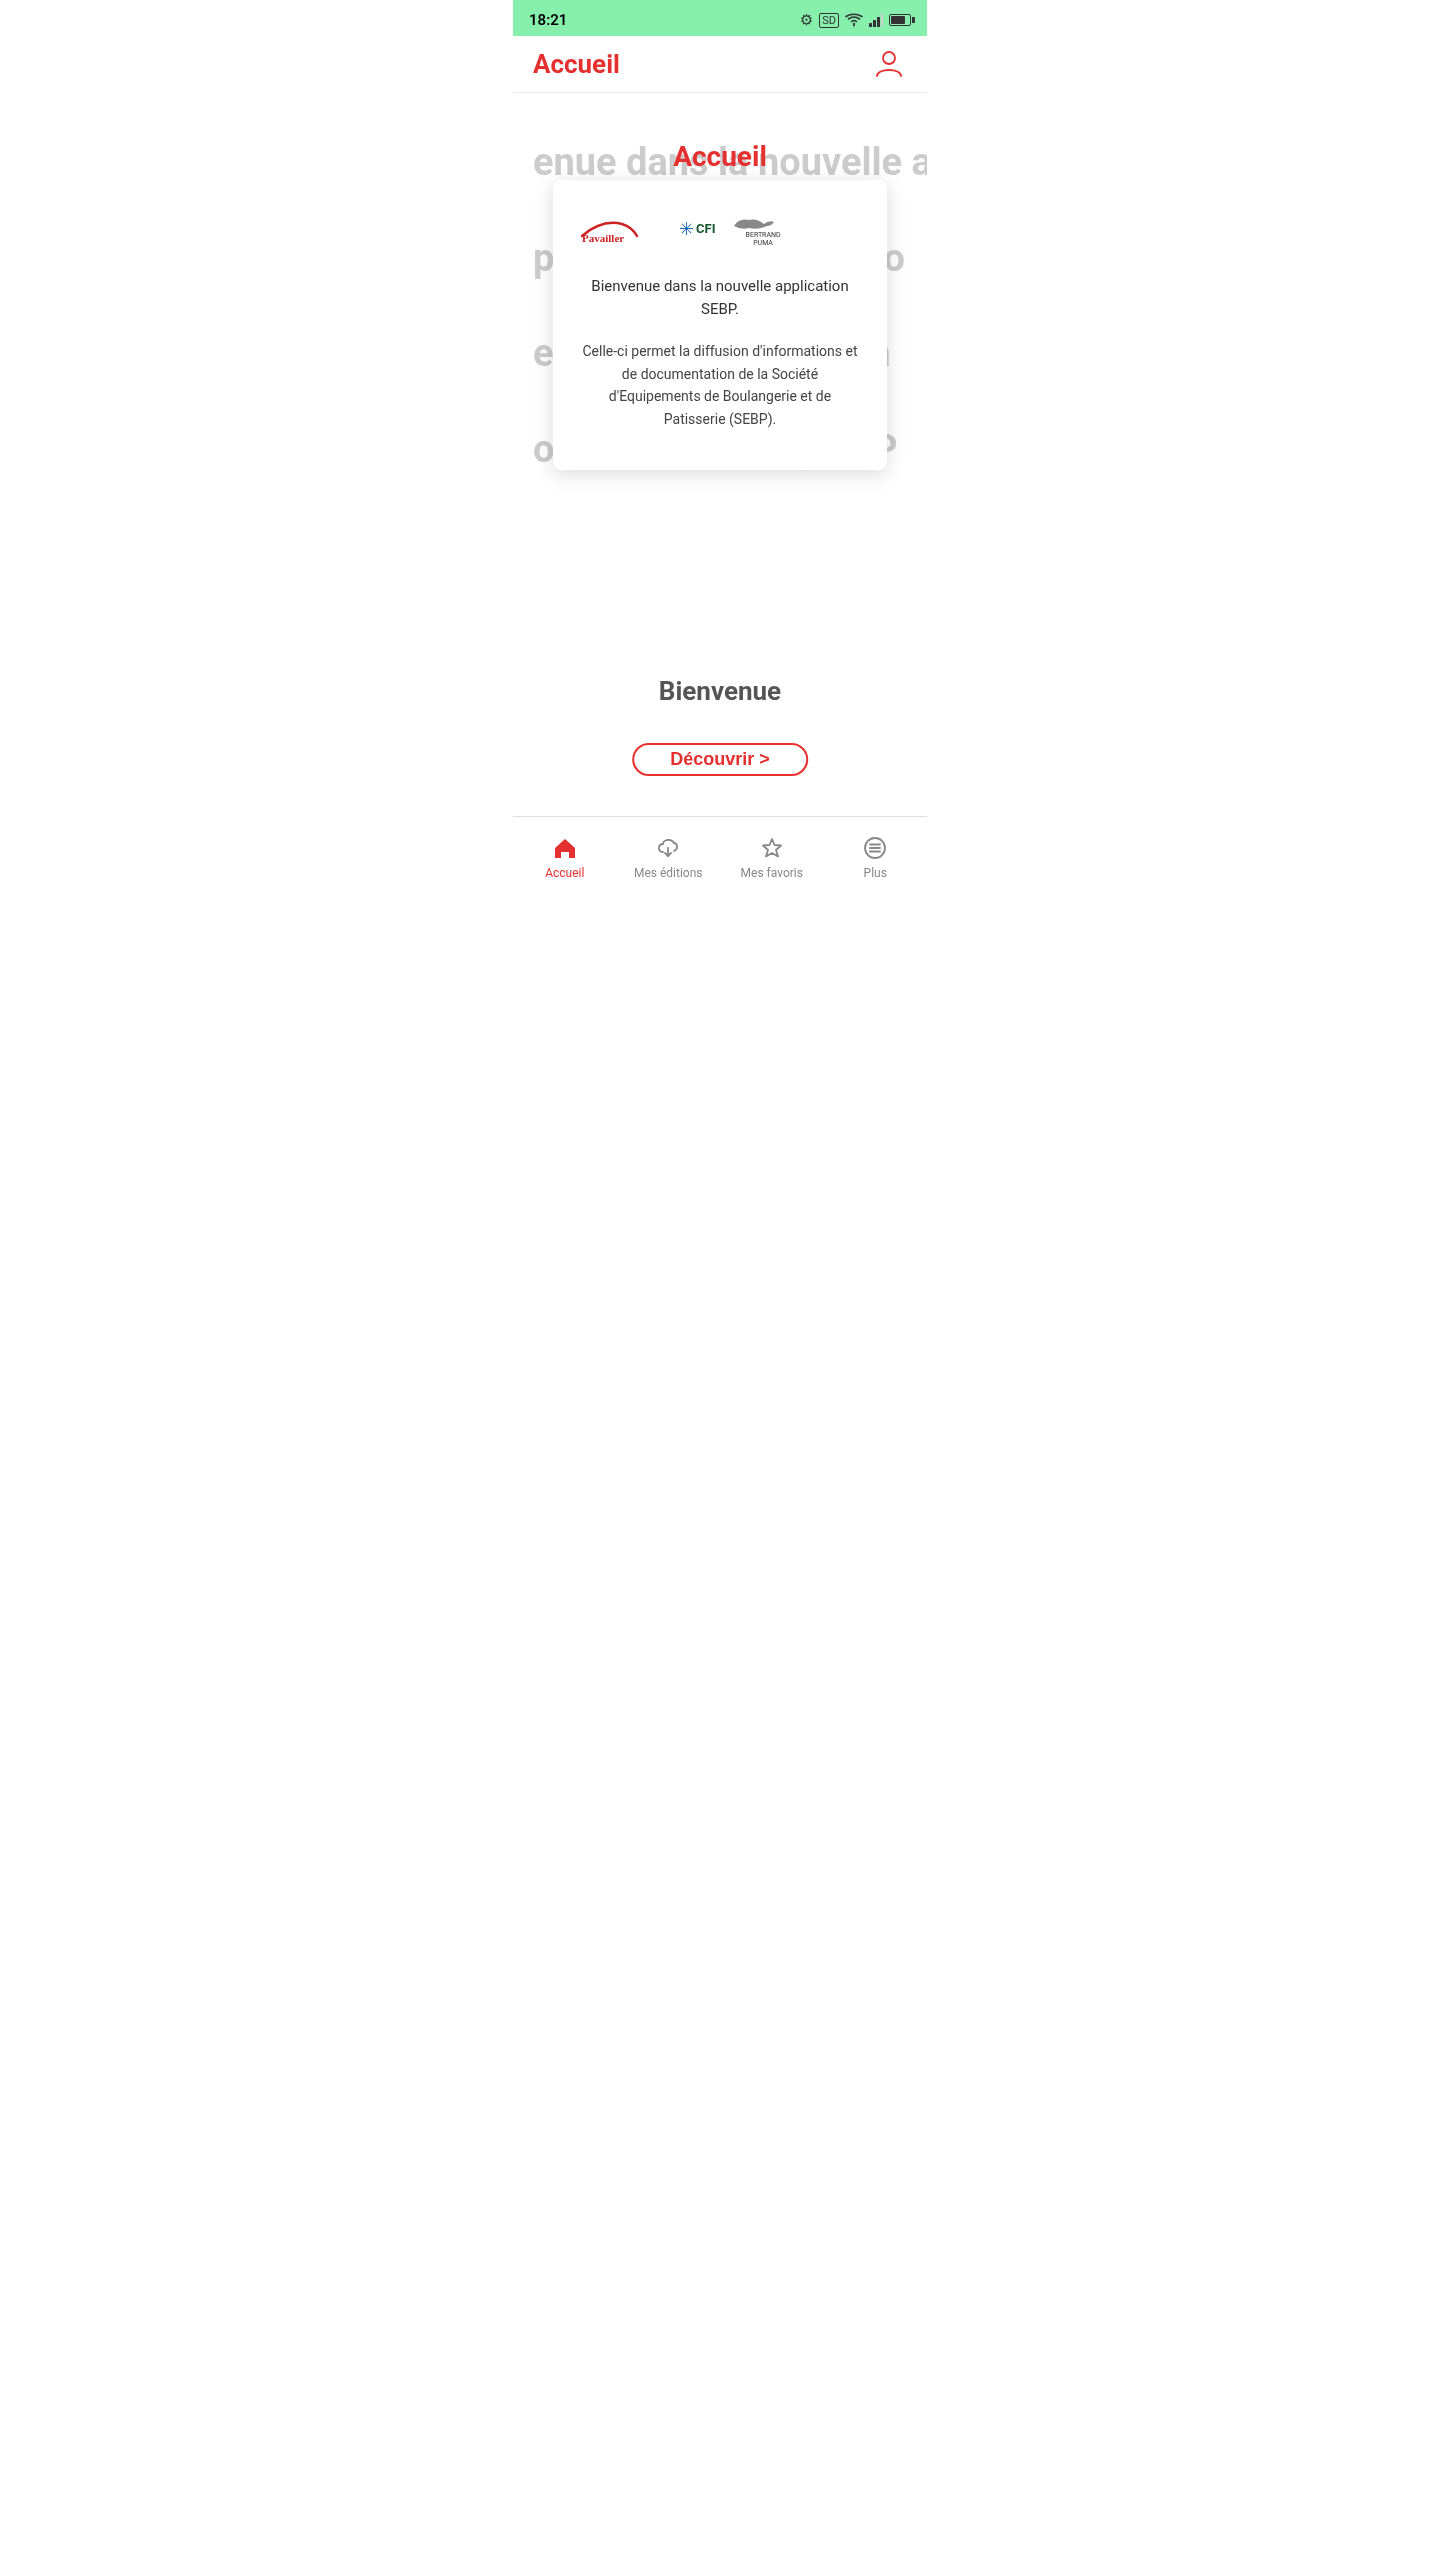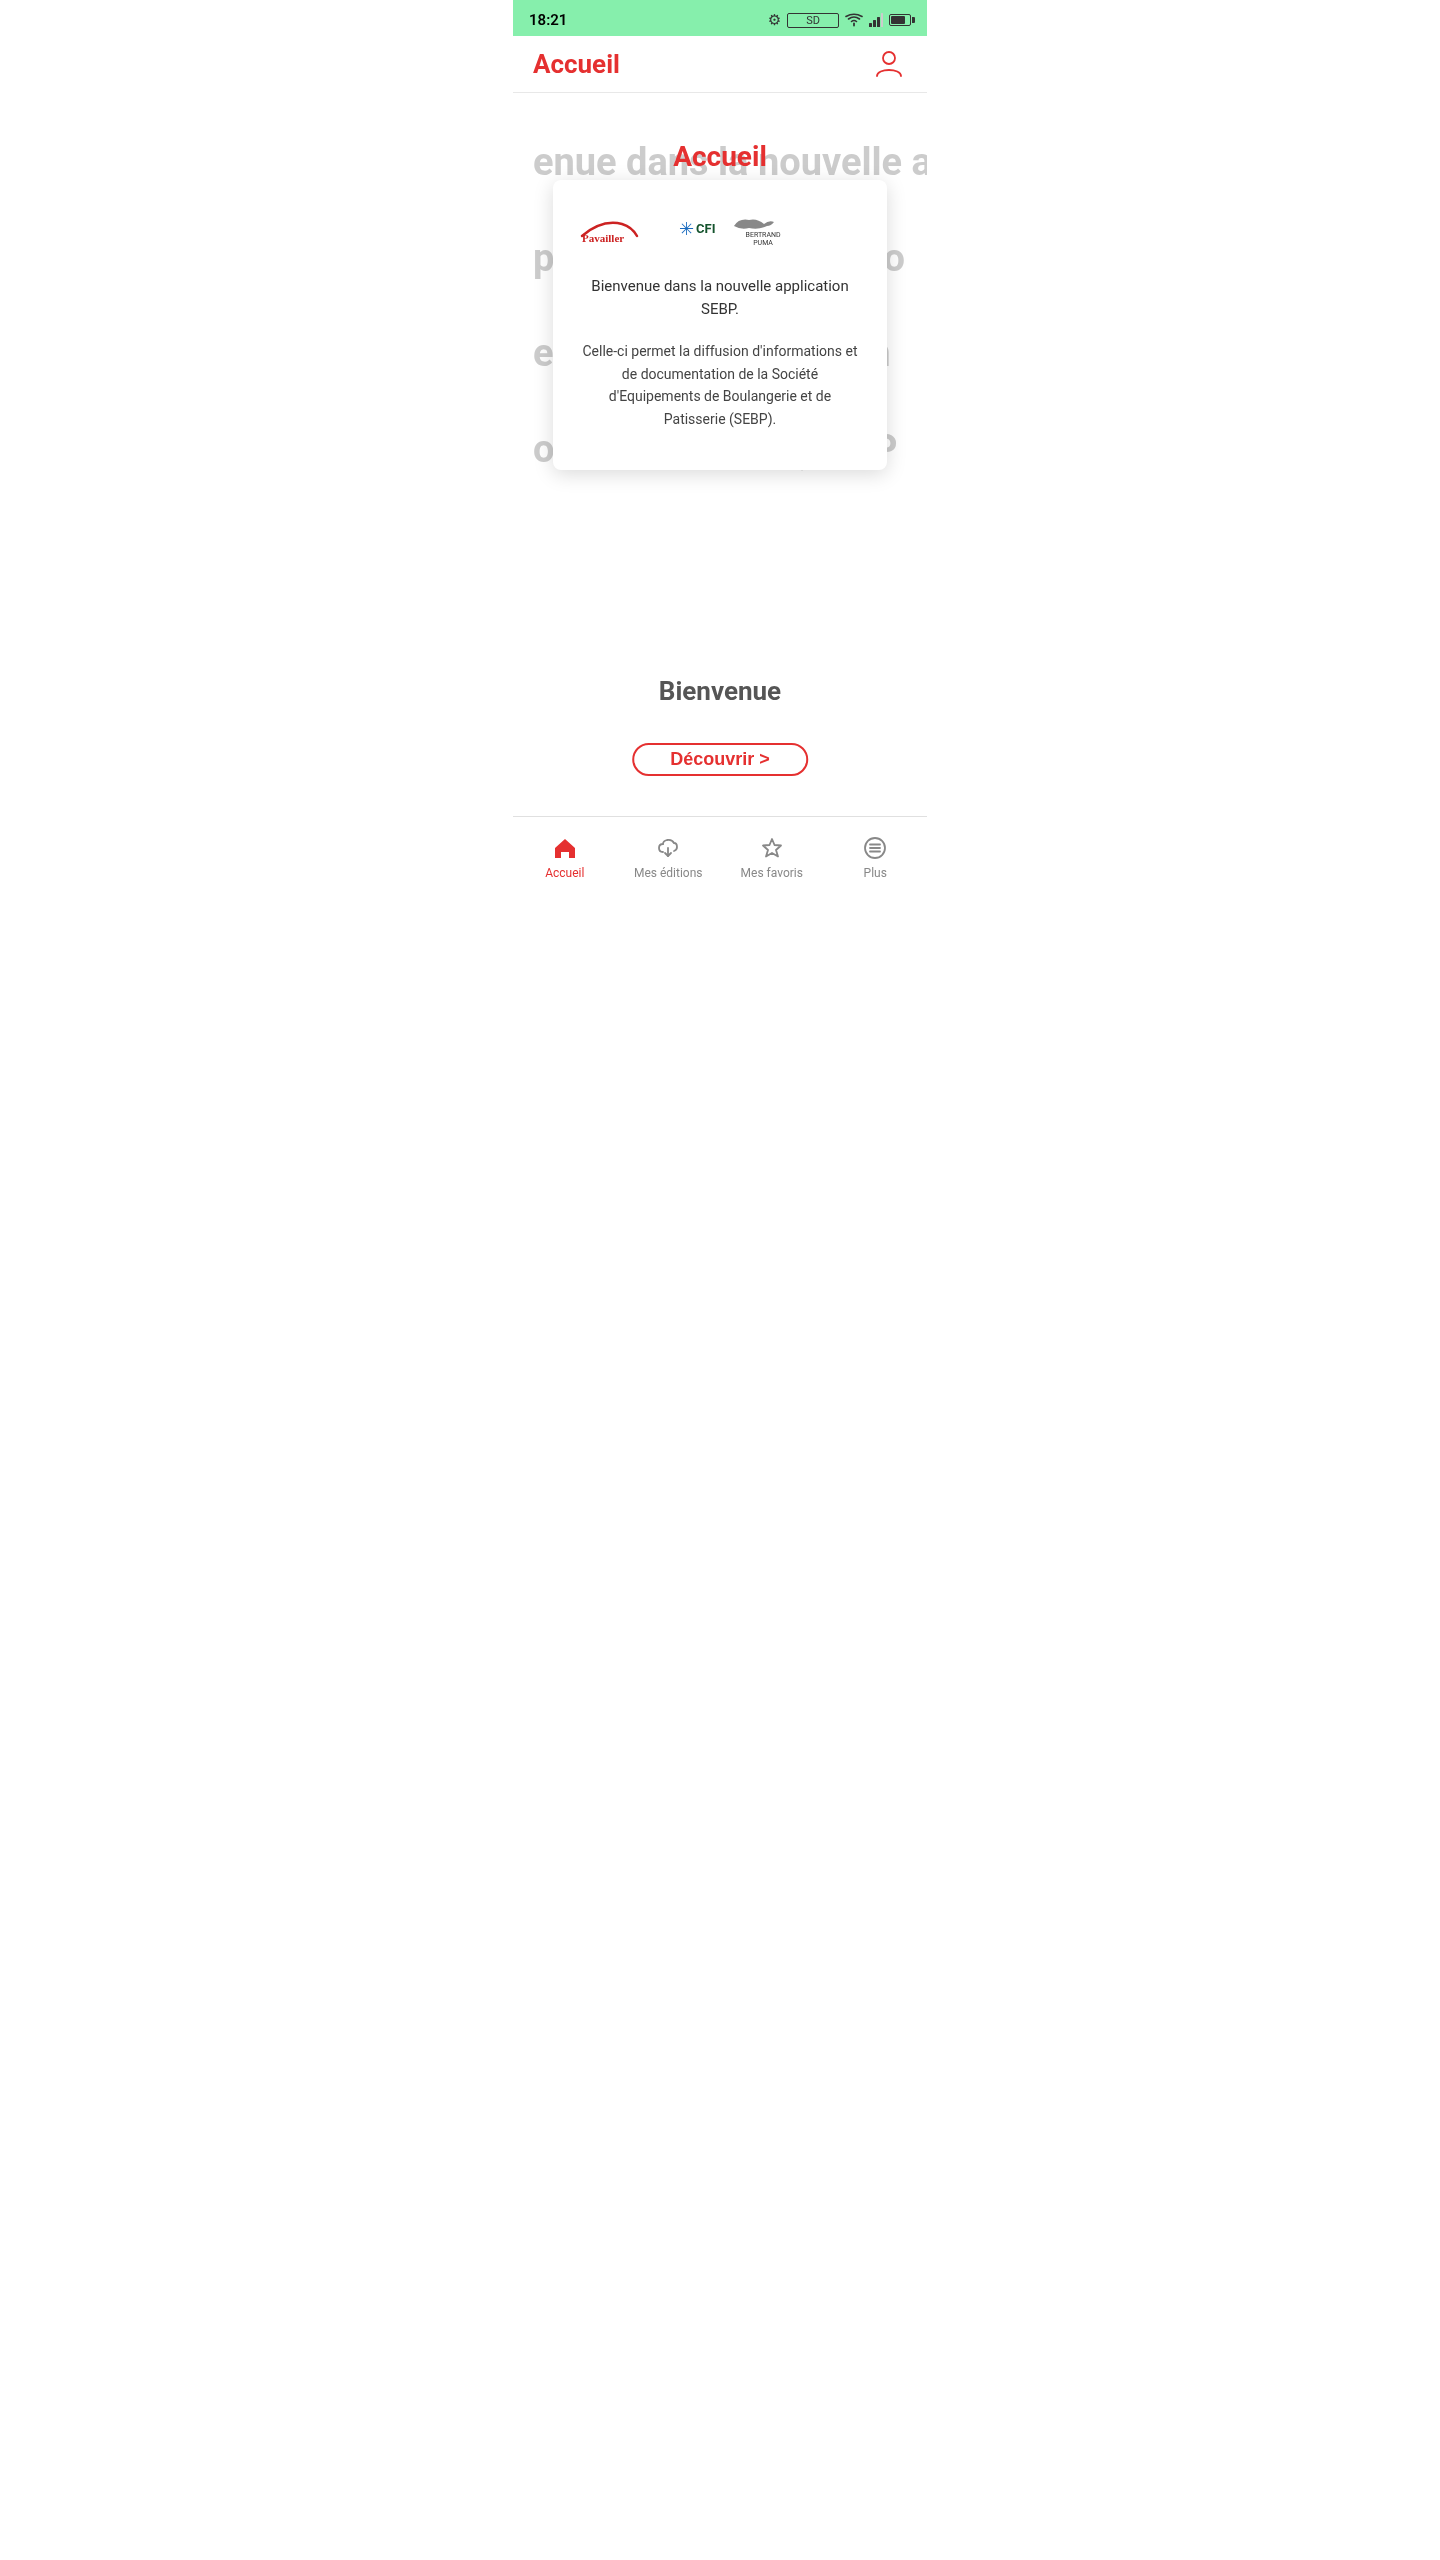--- a/index.html
+++ b/index.html
@@ -240,21 +240,21 @@
   </style>
 </head>
 <body>
 
 <div class="status-bar">
   <span class="status-time">18:21</span>
   <div class="status-icons">
 
     <span style="font-size:15px;color:#333;">⚙</span>
 
-    <span style="font-size:11px;color:#333;border:1.5px solid #333;border-radius:2px;padding:0 18px;">SD</span>
+    <span style="font-size:11px;color:#333;border:1.5px solid #333;border-radius:2px;padding:0 2px;">SD</span>
 
     <svg width="18" height="14" viewBox="0 0 18 14">
       <path d="M9 10.5 L9 12.5" stroke="#333" stroke-width="1.8" stroke-linecap="round"></path>
       <path d="M6.5 8.5 Q9 6.5 11.5 8.5" stroke="#333" stroke-width="1.6" fill="none" stroke-linecap="round"></path>
       <path d="M3.5 6 Q9 2 14.5 6" stroke="#333" stroke-width="1.6" fill="none" stroke-linecap="round"></path>
       <path d="M1 3.5 Q9 -1 17 3.5" stroke="#333" stroke-width="1.6" fill="none" stroke-linecap="round"></path>
     </svg>
 
     <svg width="14" height="14" viewBox="0 0 14 14">
       <rect x="0" y="10" width="3" height="4" fill="#333" rx="0.5"></rect>

